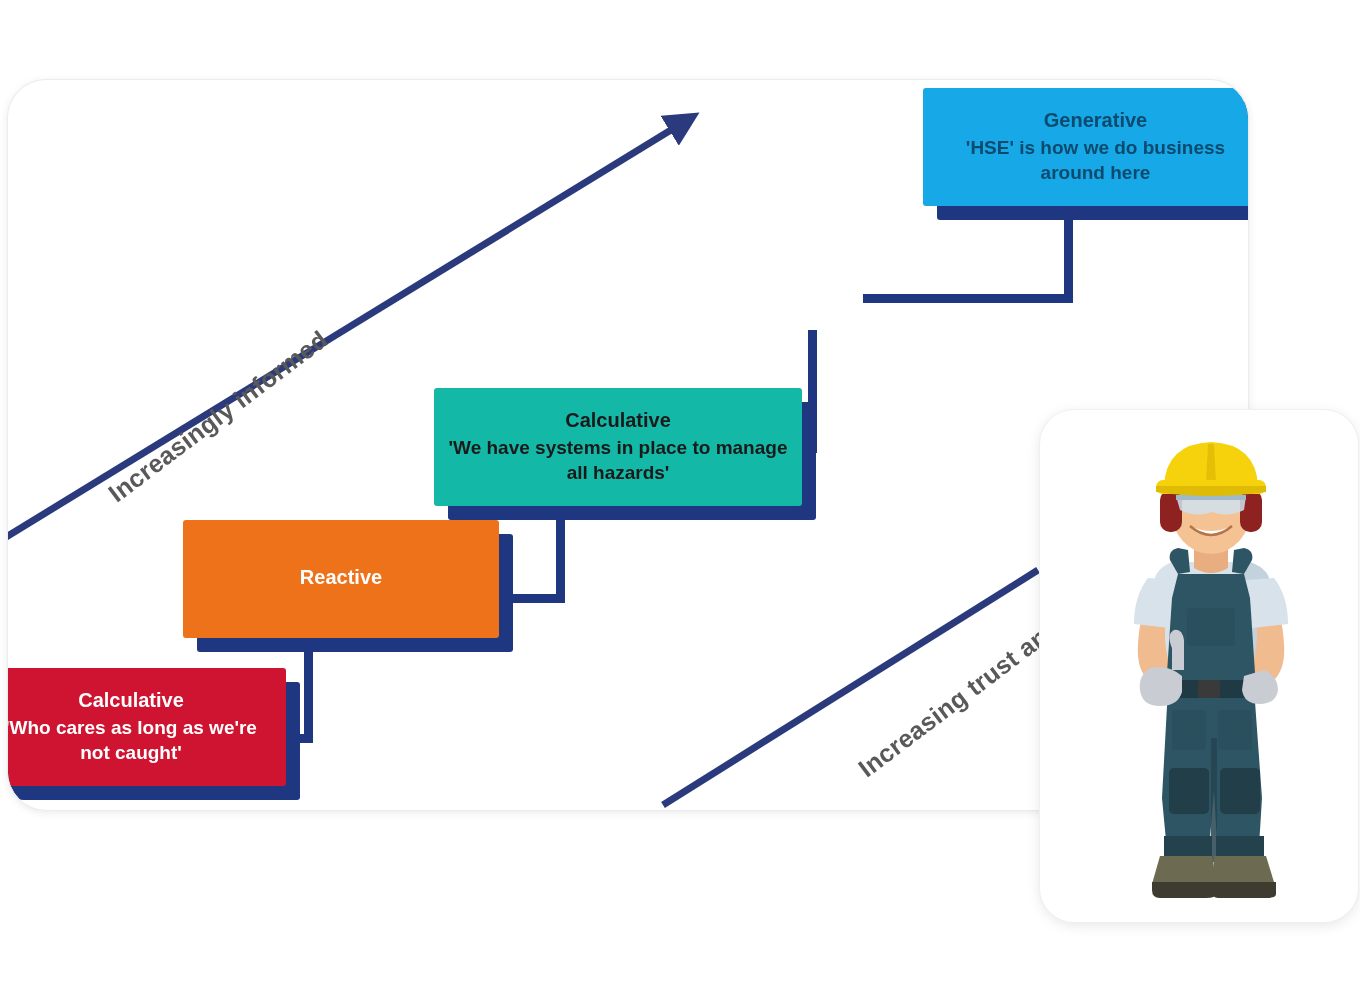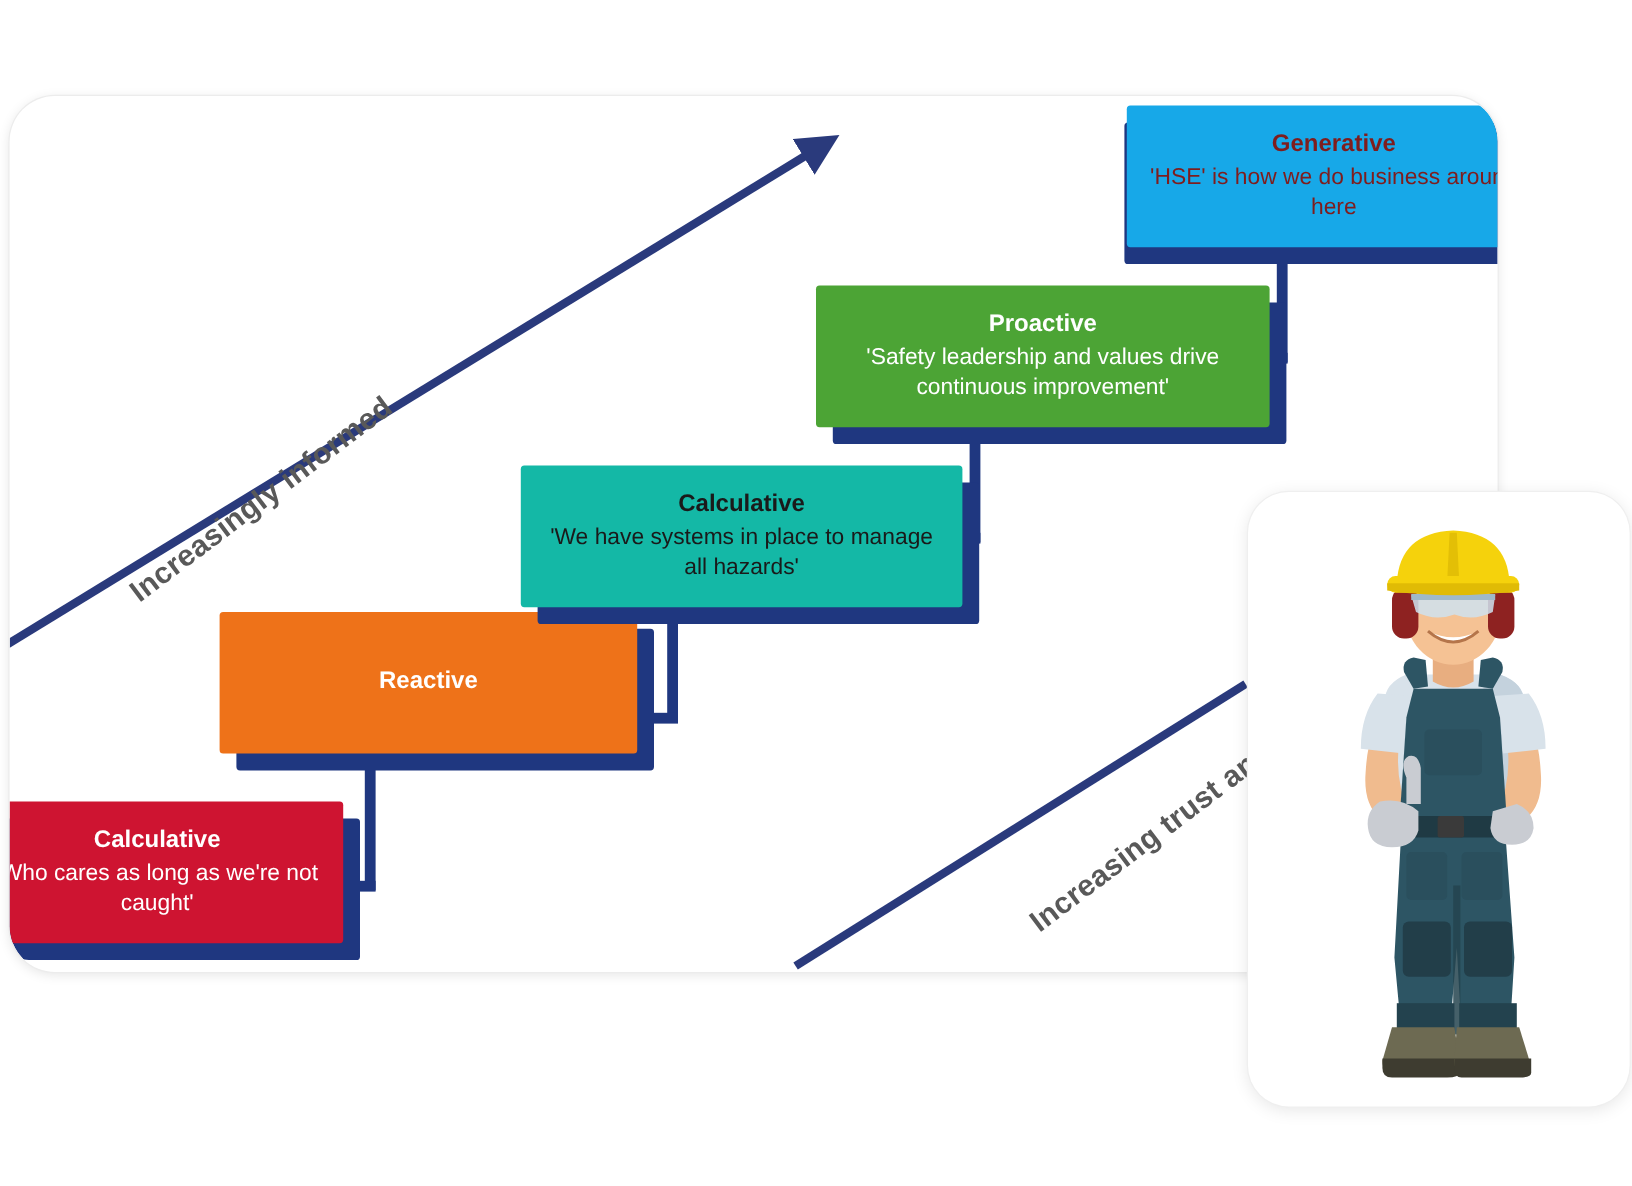--- a/index.html
+++ b/index.html
@@ -106,41 +106,41 @@
   .step .title {
     font-weight: bold;
     font-size: 20px;
     line-height: 1.25;
     margin-bottom: 3px;
     white-space: nowrap;
   }
   .step .desc {
     font-size: 19px;
     line-height: 1.3;
-    font-weight: normal;
+    font-weight: bold;
   }
 
   
   .connector {
     position: absolute;
     background: #1f3780;
   }
 
   
   .step-pathological { left: -32px; top: 588px; width: 310px; height: 118px; }
-  .step-reactive     { left: 175px; top: 430px; width: 348px; height: 118px; }
+  .step-reactive     { left: 175px; top: 440px; width: 316px; height: 118px; }
   .step-calculative  { left: 426px; top: 308px; width: 368px; height: 118px; }
   .step-proactive    { left: 672px; top: 158px; width: 378px; height: 118px; }
   .step-generative   { left: 915px; top: 8px;   width: 345px; height: 118px; }
 
   .face-pathological { background: #ce1431; color: #ffffff; }
   .face-reactive     { background: #ee7219; color: #ffffff; }
   .face-calculative  { background: #14b8a6; color: #1a1a1a; }
   .face-proactive    { background: #4ca435; color: #ffffff; }
-  .face-generative   { background: #17a8e8; color: #7f1d1d; margin-left: 16px; }
+  .face-generative   { background: #17a8e8; color: #0c4a6e; }
 
   .step-generative .face { border-top-right-radius: 34px; }
   .step-generative .shadow { border-top-right-radius: 34px; }
   .step-pathological .face { border-bottom-left-radius: 34px; }
   .step-pathological .shadow { border-bottom-left-radius: 34px; }
 
   
   .worker-card {
     position: absolute;
     left: 1040px;
@@ -212,27 +212,20 @@
       </div>
 
       <div class="step step-calculative">
         <div class="shadow"></div>
         <div class="face face-calculative">
           <div class="title">Calculative</div>
           <div class="desc">'We have systems in place to manage all hazards'</div>
         </div>
       </div>
 
-      <div class="step step-proactive">
-        <div class="shadow"></div>
-        <div class="face face-proactive">
-          <div class="title">Proactive</div>
-          <div class="desc">'Safety leadership and values drive continuous improvement'</div>
-        </div>
-      </div>
 
       <div class="step step-generative">
         <div class="shadow"></div>
         <div class="face face-generative">
           <div class="title">Generative</div>
           <div class="desc">'HSE' is how we do business around here</div>
         </div>
       </div>
 
     </div>

